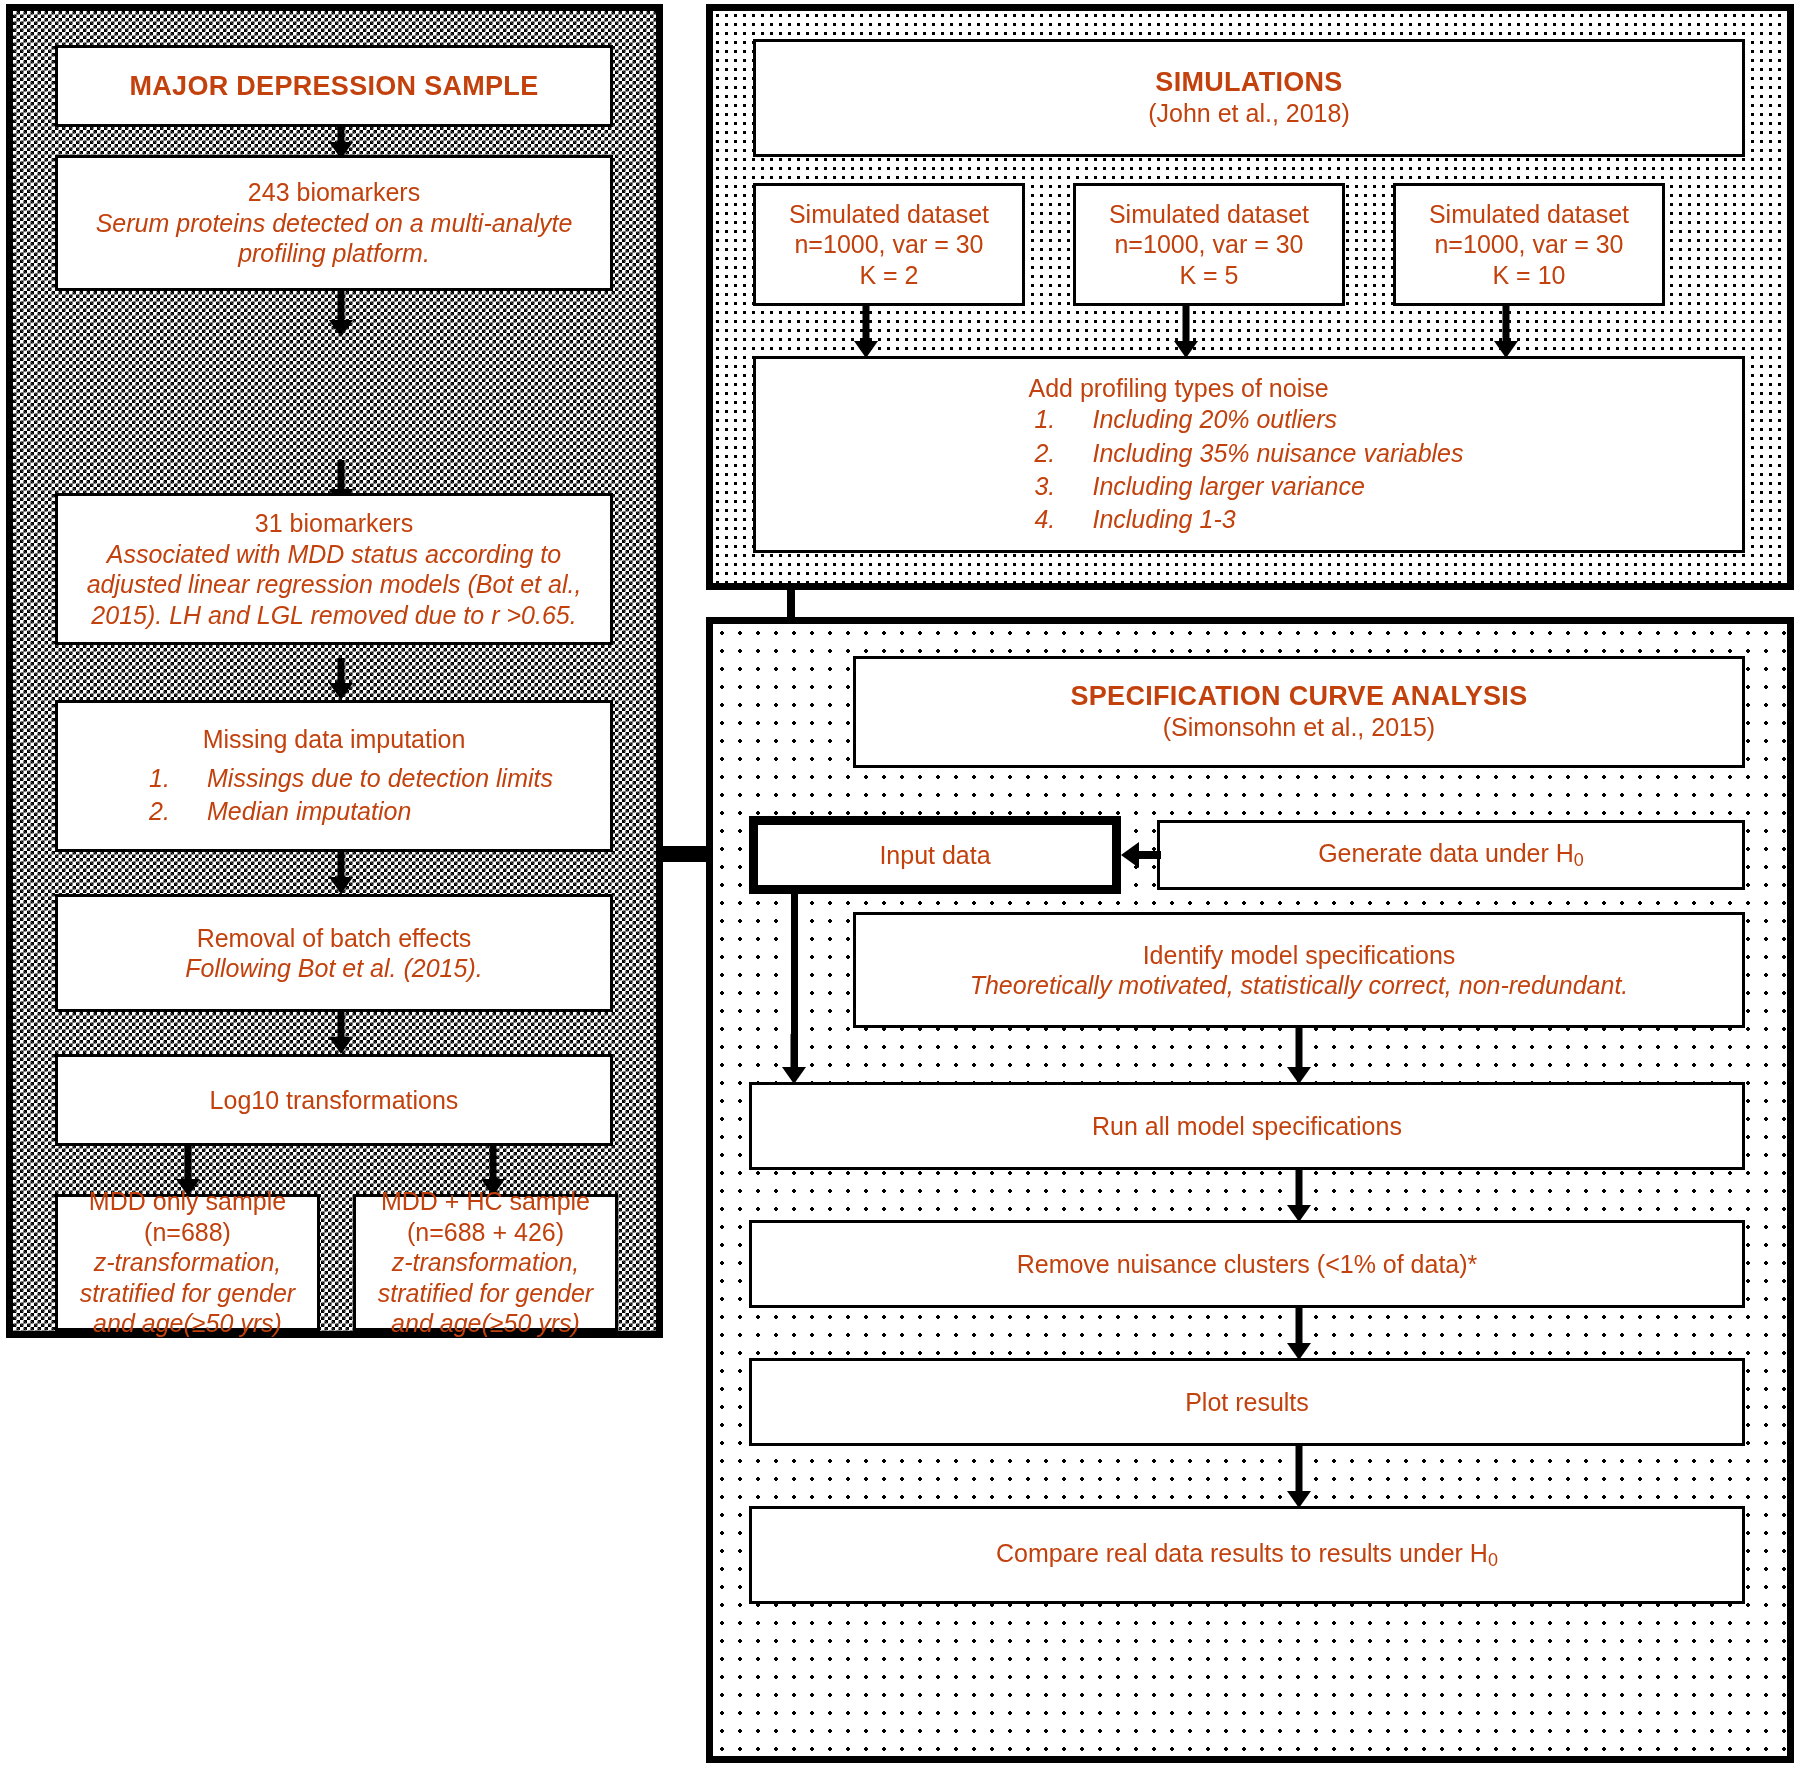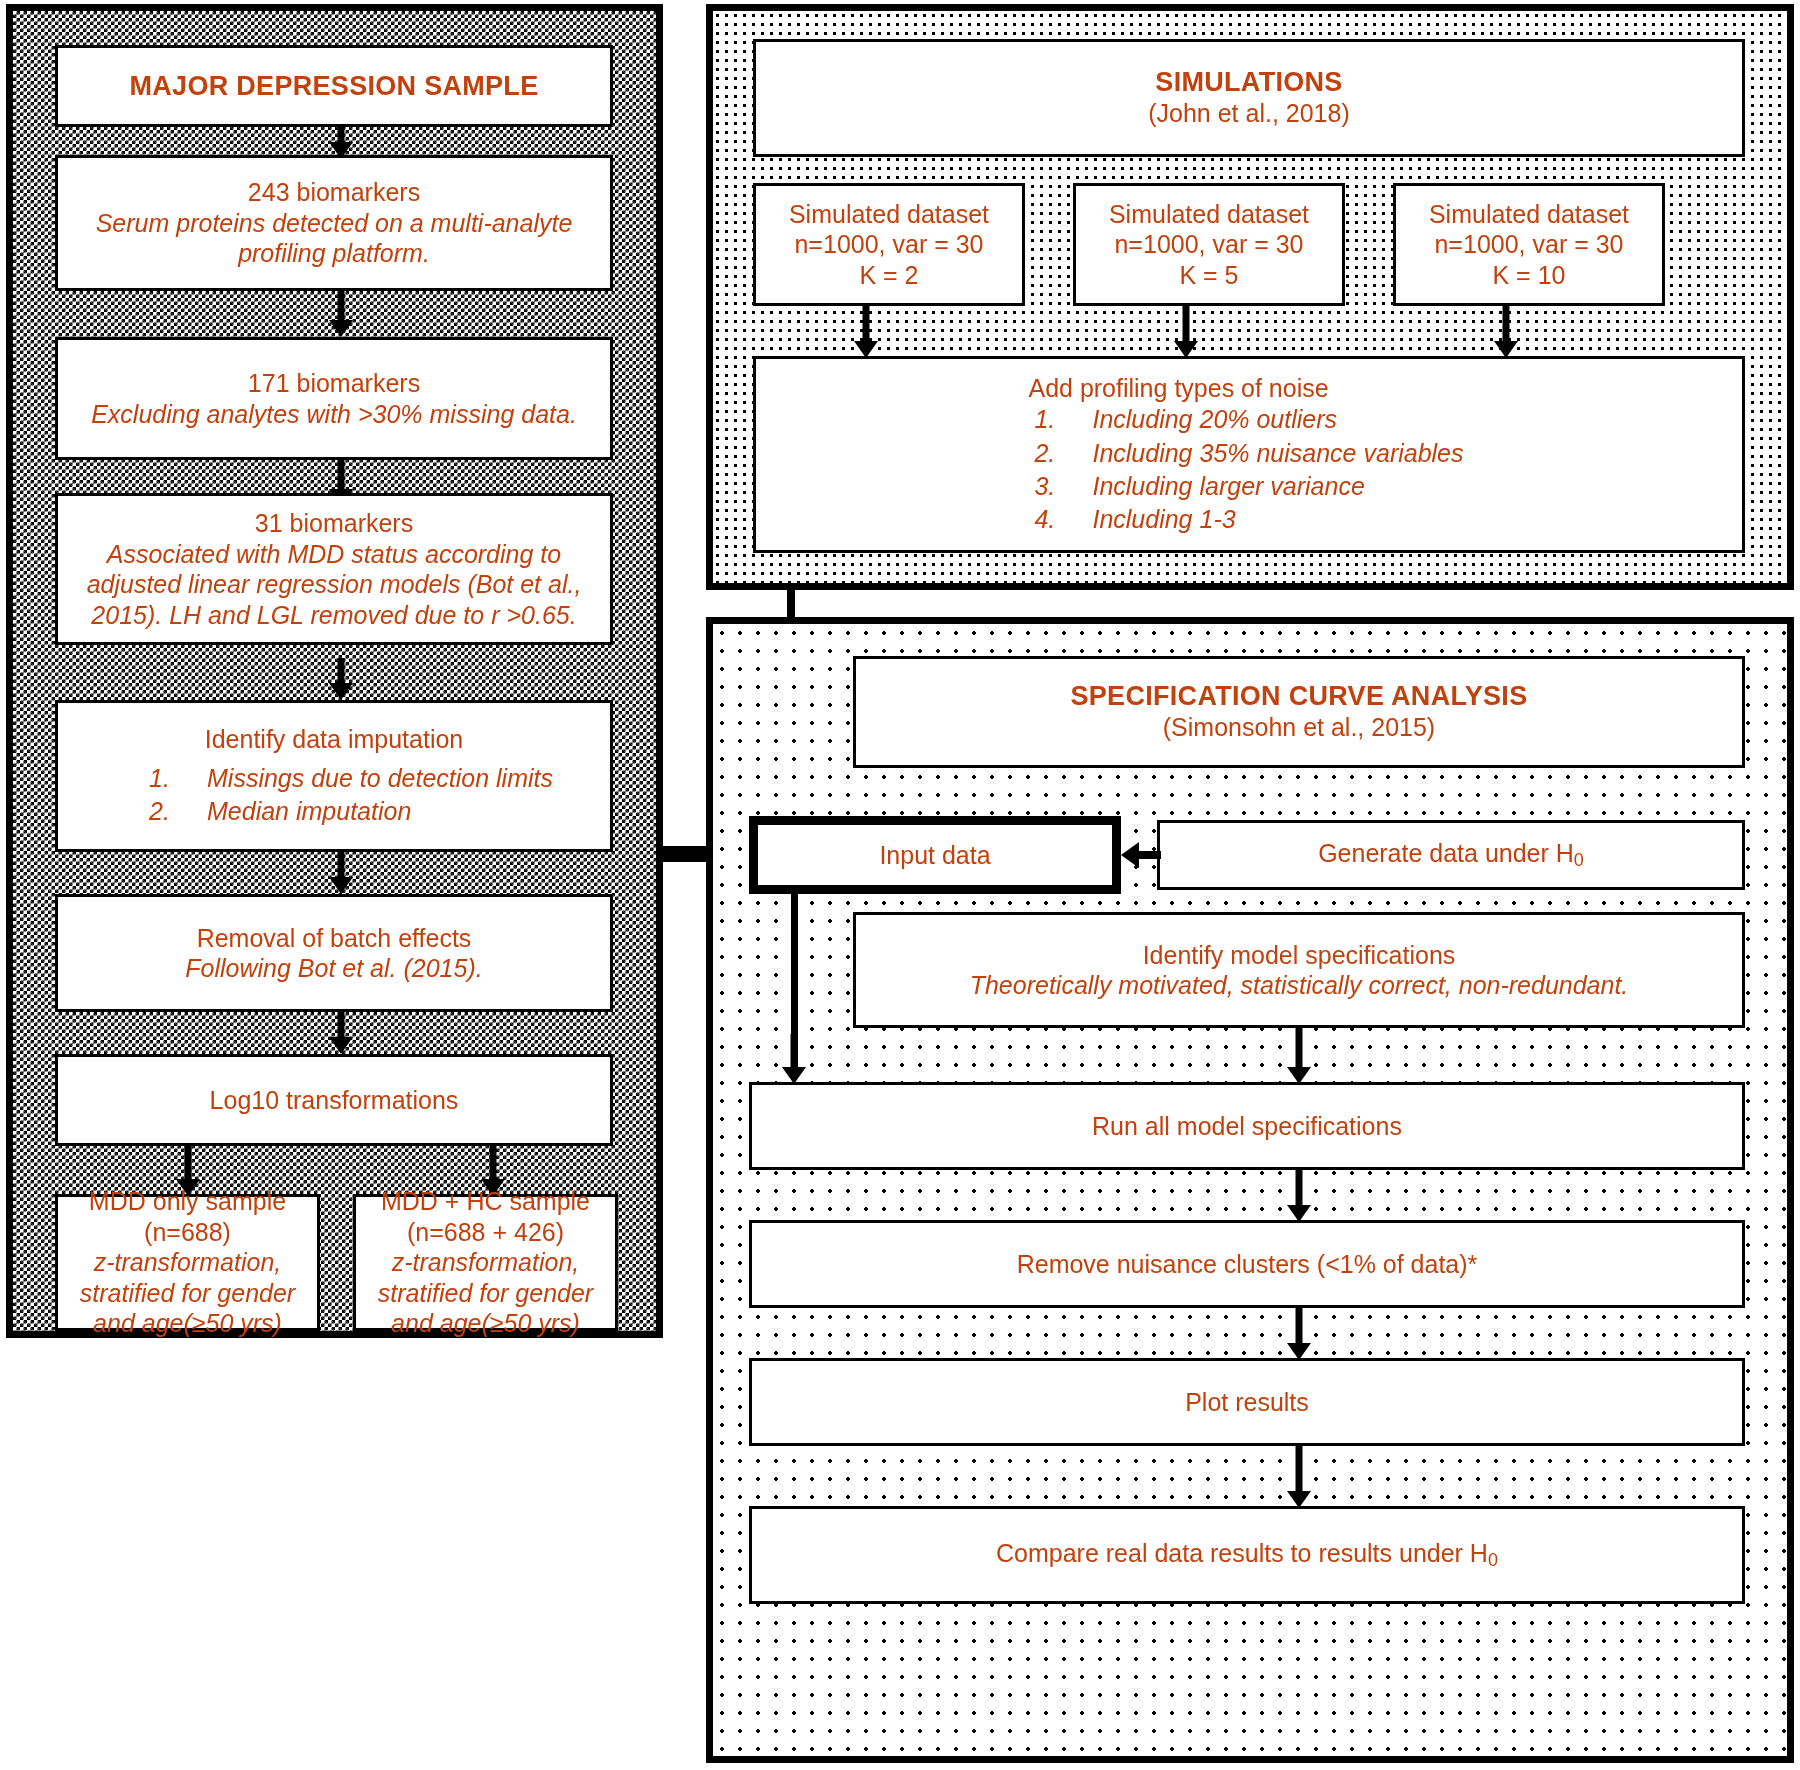--- a/index.html
+++ b/index.html
@@ -116,40 +116,36 @@
 
   <div class="box" style="left:42px; top:144px; width:558px; height:136px;">
     <div class="t">243 biomarkers</div>
     <div class="ti wrap" style="max-width:520px;">Serum proteins detected on a multi-analyte profiling platform.</div>
   </div>
   <div class="arrow-d" style="left:316px; top:280px; width:24px; height:46px;">
     <div class="shaft" style="height:30px;"></div>
       <div class="head"></div>
   </div>
 
-  <div class="box" style="left:42px; top:326px; width:558px; height:123px;">
-    <div class="t">171 biomarkers</div>
-    <div class="ti wrap" style="max-width:530px;">Excluding analytes with &gt;30% missing data.</div>
-  </div>
   <div class="arrow-d" style="left:316px; top:449px; width:24px; height:46px;">
     <div class="shaft" style="height:30px;"></div>
       <div class="head"></div>
   </div>
 
   <div class="box" style="left:42px; top:482px; width:558px; height:152px;">
     <div class="t">31 biomarkers</div>
     <div class="ti wrap" style="max-width:542px;">Associated with MDD status according to adjusted linear regression models (Bot et al., 2015). LH and LGL removed due to r &gt;0.65.</div>
   </div>
   <div class="arrow-d" style="left:316px; top:647px; width:24px; height:42px;">
     <div class="shaft" style="height:26px;"></div>
       <div class="head"></div>
   </div>
 
   <div class="box" style="left:42px; top:689px; width:558px; height:152px;">
-    <div class="t">Identify data imputation</div>
+    <div class="t">Missing data imputation</div>
     <div class="numlist" style="margin-top:8px; padding-left:34px;">
       <div class="row">
         <span class="n">1.</span>
         <span>Missings due to detection limits</span>
       </div>
       <div class="row">
         <span class="n">2.</span>
         <span>Median imputation</span>
       </div>
     </div>

